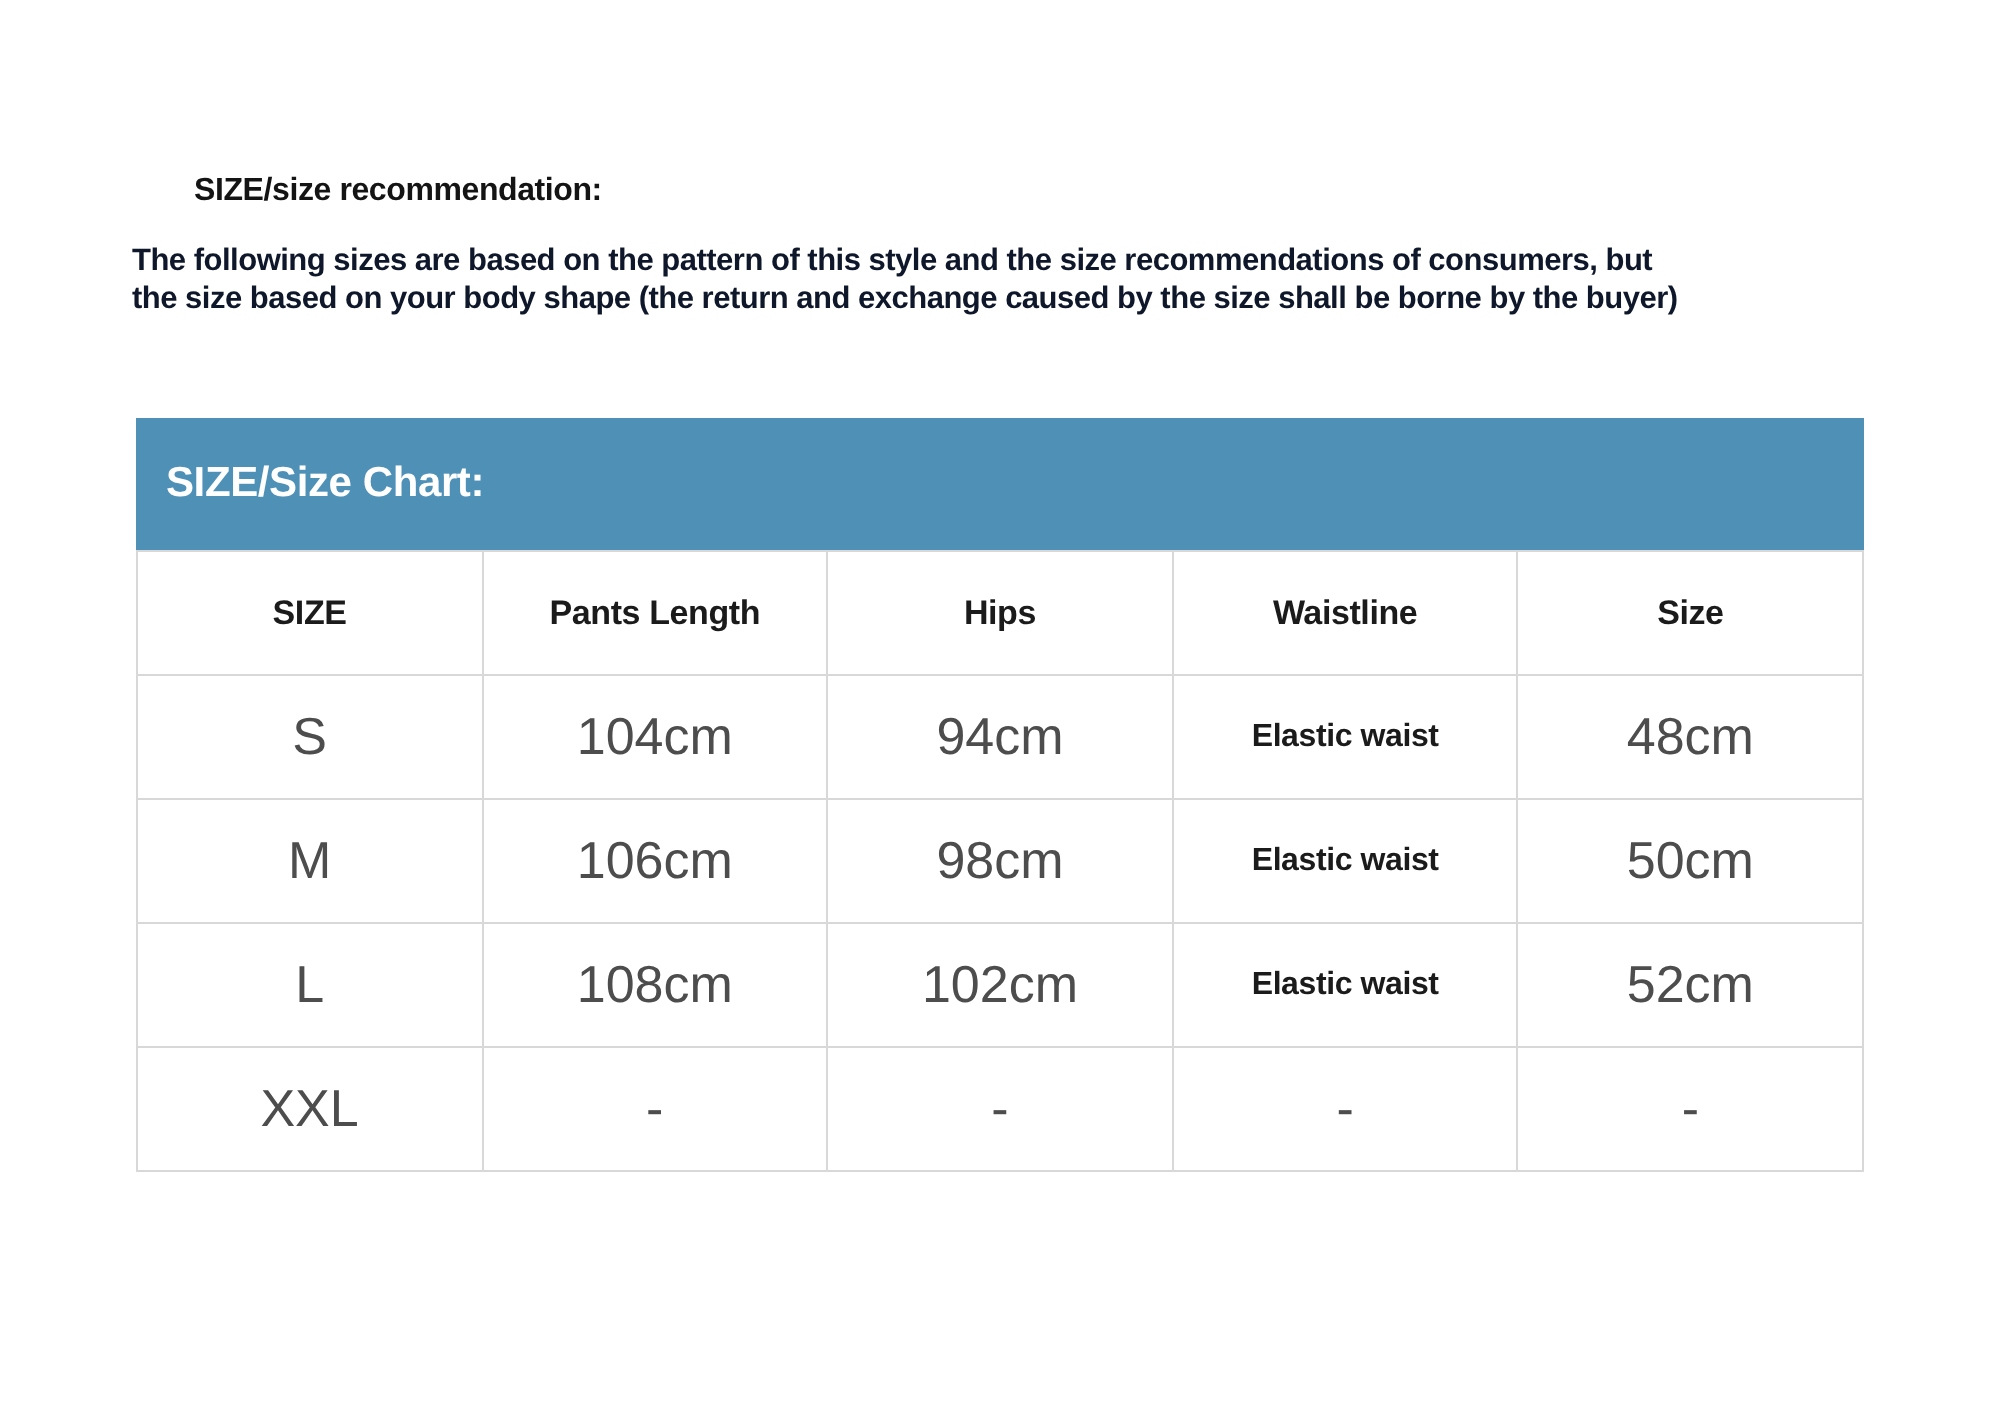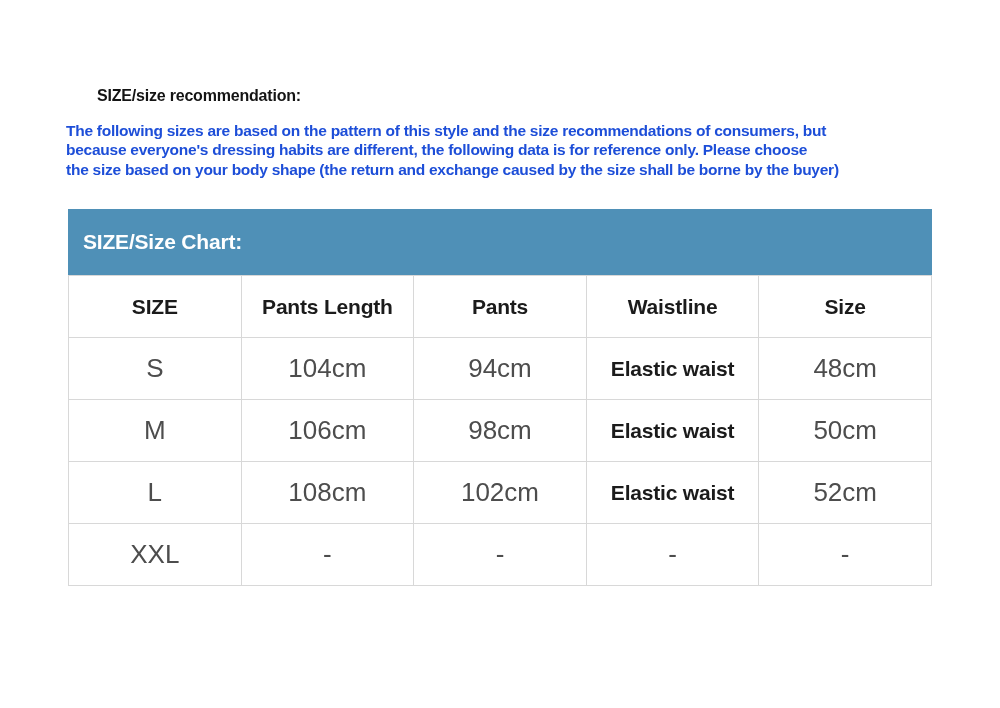--- a/index.html
+++ b/index.html
@@ -21,21 +21,21 @@
     letter-spacing: -0.2px;
     margin-left: 31px;
   }
   .disclaimer {
     position: absolute;
     left: 66px;
     top: 121px;
     width: 880px;
     font-size: 15.5px;
     font-weight: bold;
-    color: #1d4ed8;
+    color: #0f172a;
     line-height: 19.3px;
     letter-spacing: -0.25px;
   }
   .size-chart {
     position: absolute;
     left: 68px;
     top: 209px;
     width: 864px;
   }
   .chart-title-bar {
@@ -60,61 +60,60 @@
     height: 62px;
     text-align: center;
     vertical-align: middle;
     padding: 0;
   }
   th.size-col-header {
     text-align: left;
     padding-left: 28px;
   }
   .col-header {
-    font-size: 21px;
+    font-size: 17px;
     font-weight: bold;
     color: #1b1b1b;
     letter-spacing: -0.2px;
   }
   td.size-label-cell,
   td.value-cell {
     font-size: 26px;
     font-weight: 400;
     color: #4d4d4d;
   }
   td.elastic-cell {
-    font-size: 21px;
+    font-size: 16px;
     font-weight: bold;
     color: #1b1b1b;
     letter-spacing: -0.2px;
   }
 </style>
 </head>
 <body>
 
 <div class="page-heading">SIZE/size recommendation:</div>
 
 <div class="disclaimer">
   <div>The following sizes are based on the pattern of this style and the size recommendations of consumers, but</div>
-  <div>because everyone's dressing habits are different, the following data is for reference only. Please choose</div>
   <div>the size based on your body shape (the return and exchange caused by the size shall be borne by the buyer)</div>
 </div>
 
 <div class="size-chart">
 
   <div class="chart-title-bar">
     <span>SIZE/Size Chart:</span>
   </div>
 
   <table class="size-table">
     <thead>
       <tr>
         <th class="col-header size-col-header">SIZE</th>
         <th class="col-header">Pants Length</th>
-        <th class="col-header">Pants</th>
+        <th class="col-header">Hips</th>
         <th class="col-header">Waistline</th>
         <th class="col-header">Size</th>
       </tr>
     </thead>
     <tbody>
       <tr>
         <td class="size-label-cell">S</td>
         <td class="value-cell">104cm</td>
         <td class="value-cell">94cm</td>
         <td class="elastic-cell">Elastic waist</td>

